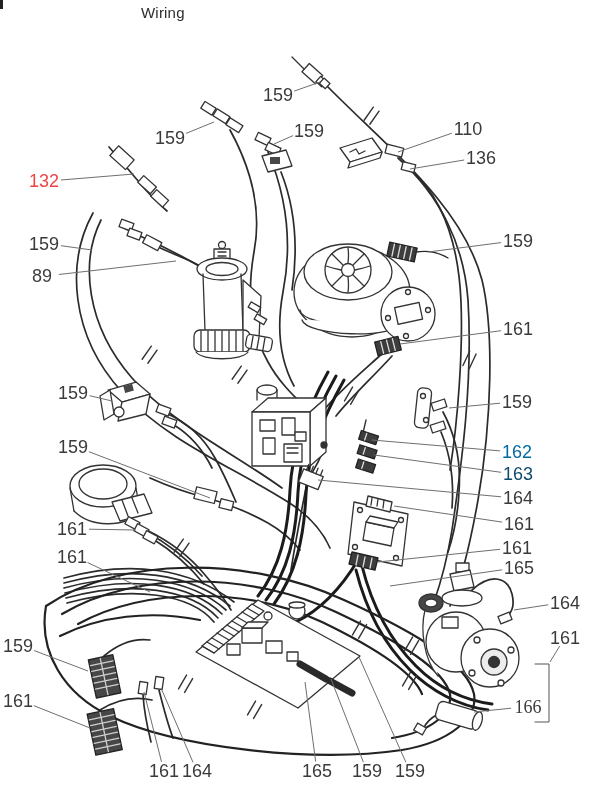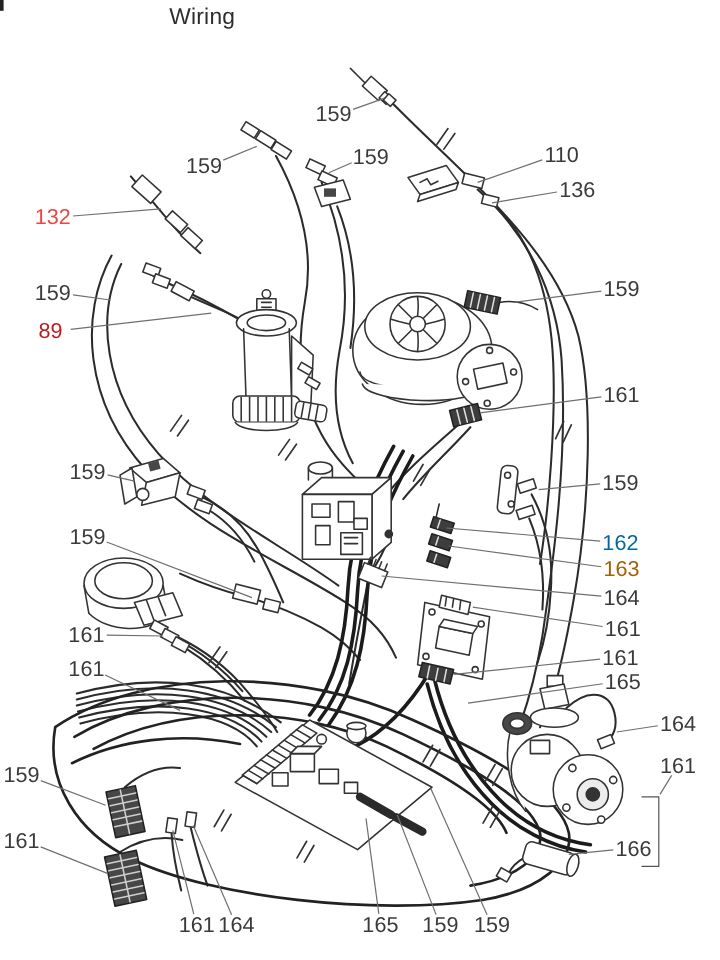--- a/index.html
+++ b/index.html
@@ -1,19 +1,19 @@
 <!DOCTYPE html>
 <html><head>
 <meta charset="utf-8">
 <style>
   html,body{margin:0;padding:0;background:#fff;}
   .stage{position:relative;width:600px;height:800px;background:#fff;overflow:hidden;
          font-family:"Liberation Sans", sans-serif;}
   .stage svg{position:absolute;left:0;top:0;}
-  .title{position:absolute;left:141px;top:4px;font-size:19px;color:#2e2e2e;letter-spacing:.2px;}
+  .title{position:absolute;left:141px;top:4px;font-size:15px;color:#2e2e2e;letter-spacing:.2px;}
   .callout{position:absolute;transform:translate(-50%,-50%);font-size:18px;color:#3a3a3a;
            line-height:1;white-space:nowrap;}
 </style>
 </head>
 <body>
 
 <div class="stage">
 
   <svg width="600" height="800" viewBox="0 0 600 800">
     <g stroke="#333" stroke-width="1.3" fill="none" stroke-linecap="round" stroke-linejoin="round">
@@ -468,39 +468,39 @@
     </svg>
 
   <div id="callout-layer">
       <div class="callout" style="left: 278px; top: 95px; color: rgb(58, 58, 58);">159</div>
       <div class="callout" style="left: 170px; top: 138px; color: rgb(58, 58, 58);">159</div>
       <div class="callout" style="left: 309px; top: 131px; color: rgb(58, 58, 58);">159</div>
       <div class="callout" style="left: 44px; top: 181px; color: #ef4444;">132</div>
       <div class="callout" style="left: 468px; top: 129px; color: rgb(58, 58, 58);">110</div>
       <div class="callout" style="left: 481px; top: 158px; color: rgb(58, 58, 58);">136</div>
       <div class="callout" style="left: 44px; top: 244px; color: rgb(58, 58, 58);">159</div>
-      <div class="callout" style="left: 42px; top: 276px; color: #b91c1c;">89</div>
+      <div class="callout" style="left: 42px; top: 276px; color: #404040;">89</div>
       <div class="callout" style="left: 518px; top: 241px; color: rgb(58, 58, 58);">159</div>
       <div class="callout" style="left: 518px; top: 329px; color: rgb(58, 58, 58);">161</div>
       <div class="callout" style="left: 73px; top: 393px; color: rgb(58, 58, 58);">159</div>
       <div class="callout" style="left: 517px; top: 402px; color: rgb(58, 58, 58);">159</div>
       <div class="callout" style="left: 73px; top: 447px; color: rgb(58, 58, 58);">159</div>
       <div class="callout" style="left: 517px; top: 452px; color: #0369a1;">162</div>
-      <div class="callout" style="left: 518px; top: 474px; color: #a16207;">163</div>
+      <div class="callout" style="left: 518px; top: 474px; color: #0c4a6e;">163</div>
       <div class="callout" style="left: 518px; top: 498px; color: rgb(58, 58, 58);">164</div>
       <div class="callout" style="left: 519px; top: 524px; color: rgb(58, 58, 58);">161</div>
       <div class="callout" style="left: 72px; top: 529px; color: rgb(58, 58, 58);">161</div>
       <div class="callout" style="left: 517px; top: 548px; color: rgb(58, 58, 58);">161</div>
       <div class="callout" style="left: 72px; top: 557px; color: rgb(58, 58, 58);">161</div>
       <div class="callout" style="left: 519px; top: 568px; color: rgb(58, 58, 58);">165</div>
       <div class="callout" style="left: 565px; top: 603px; color: rgb(58, 58, 58);">164</div>
       <div class="callout" style="left: 565px; top: 638px; color: rgb(58, 58, 58);">161</div>
       <div class="callout" style="left: 18px; top: 646px; color: rgb(58, 58, 58);">159</div>
       <div class="callout" style="left: 18px; top: 701px; color: rgb(58, 58, 58);">161</div>
-      <div class="callout" style="left: 528px; top: 707px; color: rgb(58, 58, 58);">166</div>
+      <div class="callout" style="left: 528px; top: 707px; color: rgb(58, 58, 58); font-family: Liberation Serif, serif;">166</div>
       <div class="callout" style="left: 164px; top: 771px; color: rgb(58, 58, 58);">161</div>
       <div class="callout" style="left: 197px; top: 771px; color: rgb(58, 58, 58);">164</div>
       <div class="callout" style="left: 317px; top: 771px; color: rgb(58, 58, 58);">165</div>
       <div class="callout" style="left: 367px; top: 771px; color: rgb(58, 58, 58);">159</div>
       <div class="callout" style="left: 410px; top: 771px; color: rgb(58, 58, 58);">159</div>
     </div>
 
   <div class="title">Wiring</div>
 </div>
 

